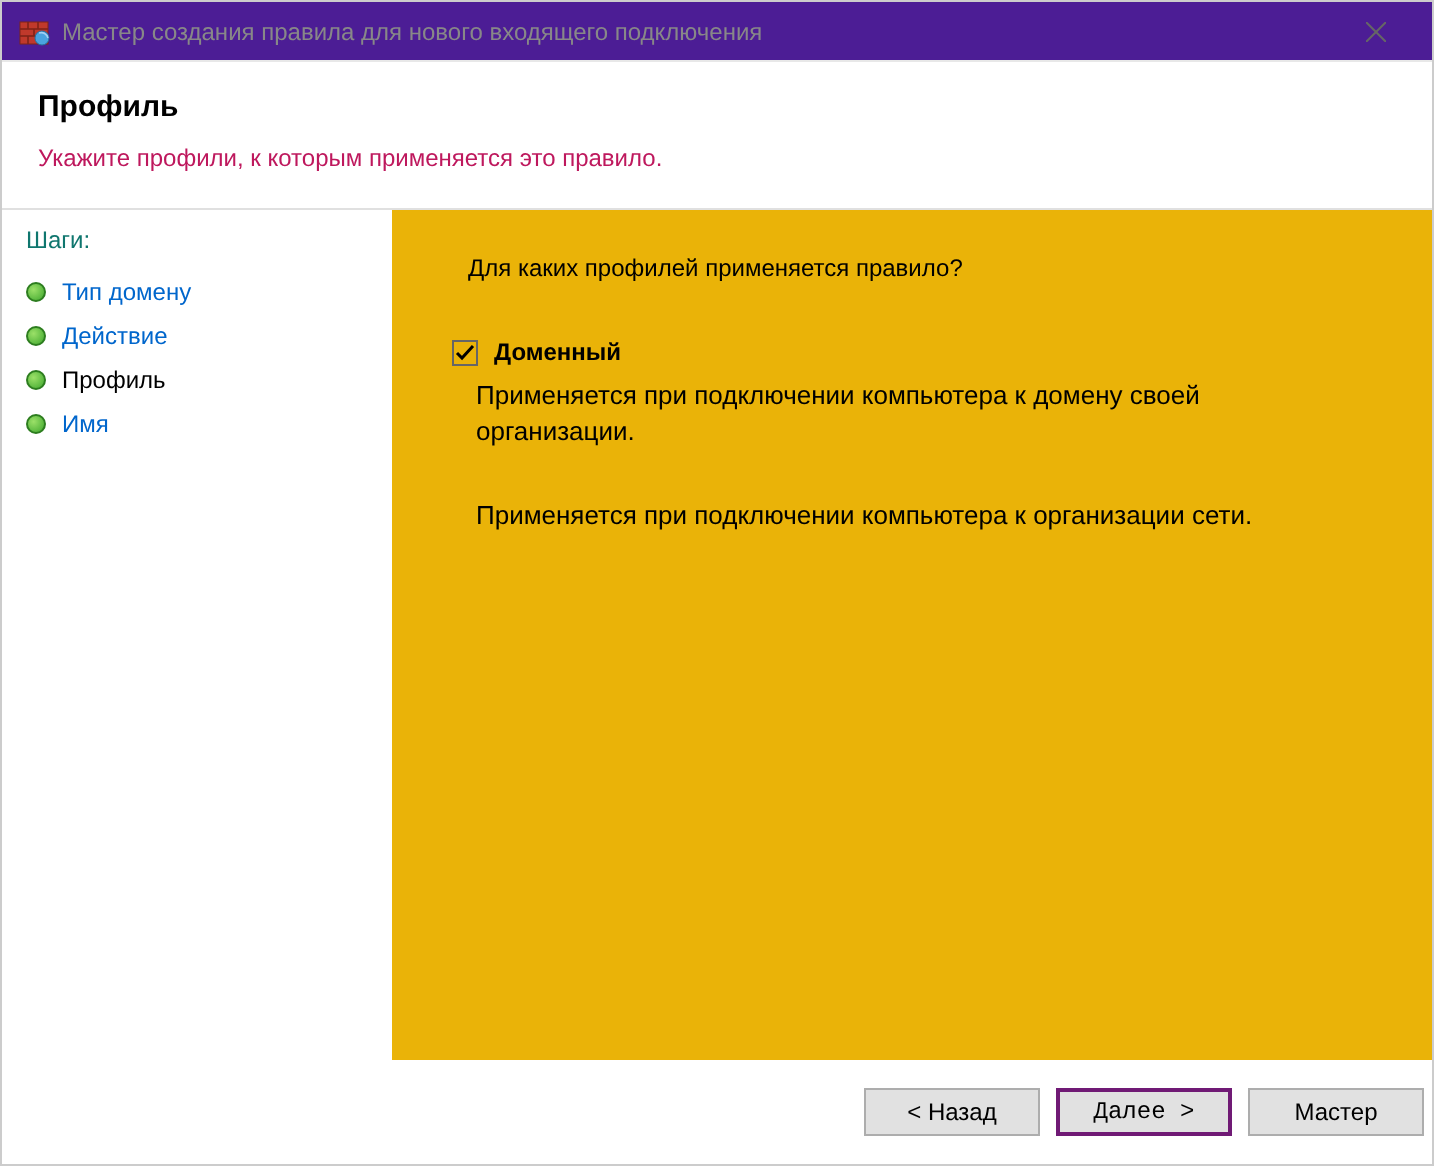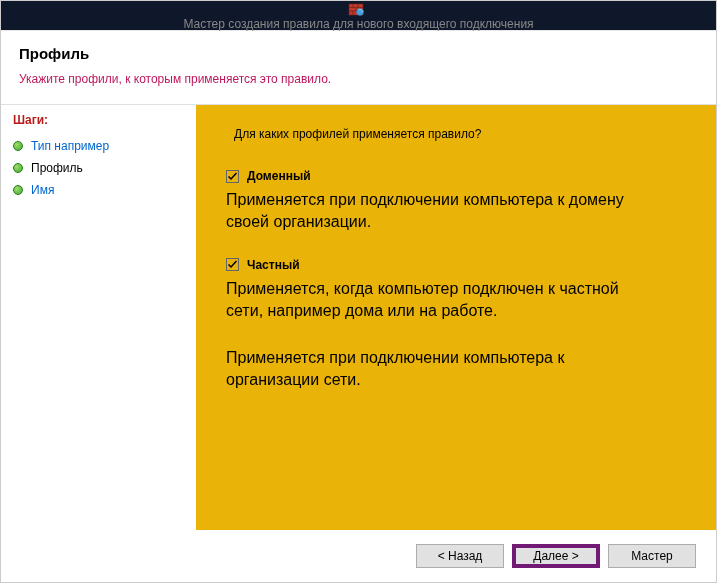--- a/index.html
+++ b/index.html
@@ -16,22 +16,21 @@
       display: flex;
       flex-direction: column;
       overflow: hidden;
     }
     .titlebar {
       height: 30px;
       display: flex;
       align-items: center;
       padding: 0 8px;
       border-bottom: 1px solid #e8e8e8;
-      background: #0f172a;
-      flex-direction: column;
+      background: #4c1d95;
     }
     .titlebar-icon {
       width: 16px;
       height: 16px;
       margin-right: 6px;
       display: inline-flex;
       align-items: center;
       justify-content: center;
     }
     .titlebar-text {
@@ -68,22 +67,22 @@
       background: #fff;
       border-top: 1px solid #e0e0e0;
     }
     .sidebar {
       width: 195px;
       padding: 8px 0;
       background: #fff;
     }
     .sidebar-heading {
       font-size: 12px;
-      font-weight: bold;
-      color: #b91c1c;
+      font-weight: normal;
+      color: #0f766e;
       padding: 0 12px 8px 12px;
     }
     .step-item {
       display: flex;
       align-items: center;
       padding: 4px 12px;
       font-size: 12px;
       cursor: pointer;
     }
     .step-bullet {
@@ -134,46 +133,47 @@
     .profile-checkbox svg {
       width: 11px;
       height: 11px;
     }
     .profile-label {
       font-size: 12px;
       font-weight: bold;
       color: #000;
     }
     .profile-desc {
-      font-size: 16px;
-      color: #000;
-      margin-left: 0px;
+      font-size: 13px;
+      color: #000;
+      margin-left: 12px;
       line-height: 1.4;
       max-width: 430px;
     }
     .footer-section {
-      padding: 14px 20px;
+      padding: 14px 4px;
       display: flex;
       justify-content: flex-end;
       gap: 8px;
       background: #fff;
     }
     .footer-btn {
       min-width: 88px;
       height: 24px;
       font-size: 12px;
       border: 1px solid #adadad;
       background: #e1e1e1;
       color: #000;
       cursor: pointer;
       padding: 0 14px;
     }
     .footer-btn.primary {
-      border: 4px solid #701a75;
+      border: 2px solid #701a75;
       background: #e1e1e1;
+      font-family: Liberation Mono, monospace;
     }
   </style>
 </head>
 <body>
 
 <div class="titlebar">
   <span class="titlebar-icon">
     <svg viewBox="0 0 16 16">
       <rect x="1" y="3" width="14" height="11" fill="#c0392b" stroke="#7f2418" stroke-width="0.5"></rect>
       <line x1="1" y1="6.5" x2="15" y2="6.5" stroke="#7f2418" stroke-width="0.8"></line>
@@ -199,21 +199,25 @@
 <div class="header-section">
   <div class="page-title">Профиль</div>
   <div class="page-subtitle">Укажите профили, к которым применяется это правило.</div>
 </div>
 
 <div class="body-section">
   <div class="sidebar">
     <div class="sidebar-heading">Шаги:</div>
     <div class="step-item">
       <span class="step-bullet"></span>
-      <span class="step-label">Тип например</span>
+      <span class="step-label">Тип домену</span>
+    </div>
+    <div class="step-item">
+      <span class="step-bullet"></span>
+      <span class="step-label">Действие</span>
     </div>
     <div class="step-item current">
       <span class="step-bullet"></span>
       <span class="step-label">Профиль</span>
     </div>
     <div class="step-item">
       <span class="step-bullet"></span>
       <span class="step-label">Имя</span>
     </div>
   </div>
@@ -226,31 +230,20 @@
         <span class="profile-checkbox">
           <svg viewBox="0 0 11 11">
             <polyline points="1.5,5.5 4,8 9.5,2" fill="none" stroke="#000" stroke-width="1.5"></polyline>
           </svg>
         </span>
         <span class="profile-label">Доменный</span>
       </div>
       <div class="profile-desc">Применяется при подключении компьютера к домену своей организации.</div>
     </div>
 
-    <div class="profile-option">
-      <div class="profile-header">
-        <span class="profile-checkbox">
-          <svg viewBox="0 0 11 11">
-            <polyline points="1.5,5.5 4,8 9.5,2" fill="none" stroke="#000" stroke-width="1.5"></polyline>
-          </svg>
-        </span>
-        <span class="profile-label">Частный</span>
-      </div>
-      <div class="profile-desc">Применяется, когда компьютер подключен к частной сети, например дома или на работе.</div>
-    </div>
 
     <div class="profile-option">
       <div class="profile-desc">Применяется при подключении компьютера к организации сети.</div>
     </div>
   </div>
 </div>
 
 <div class="footer-section">
   <button class="footer-btn">&lt; Назад</button>
   <button class="footer-btn primary">Далее &gt;</button>

